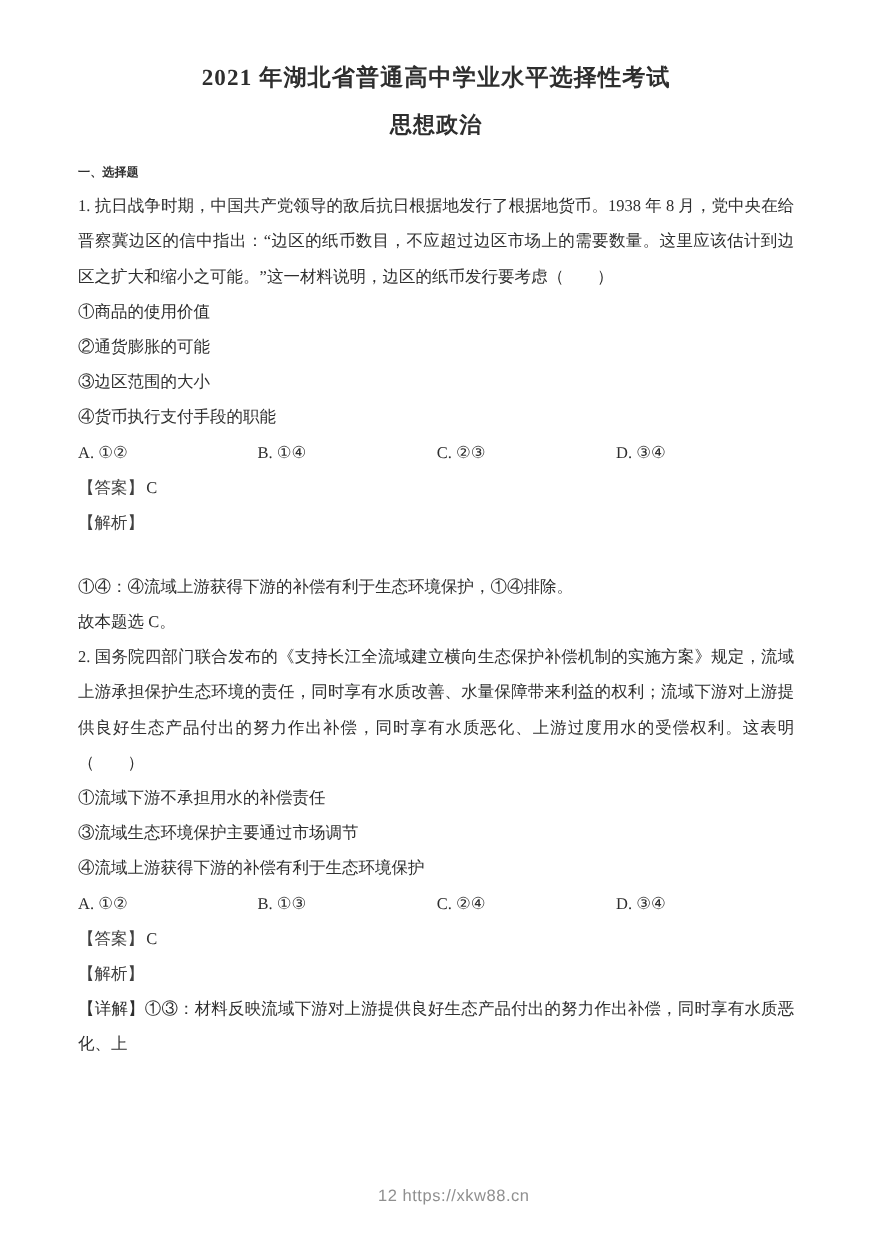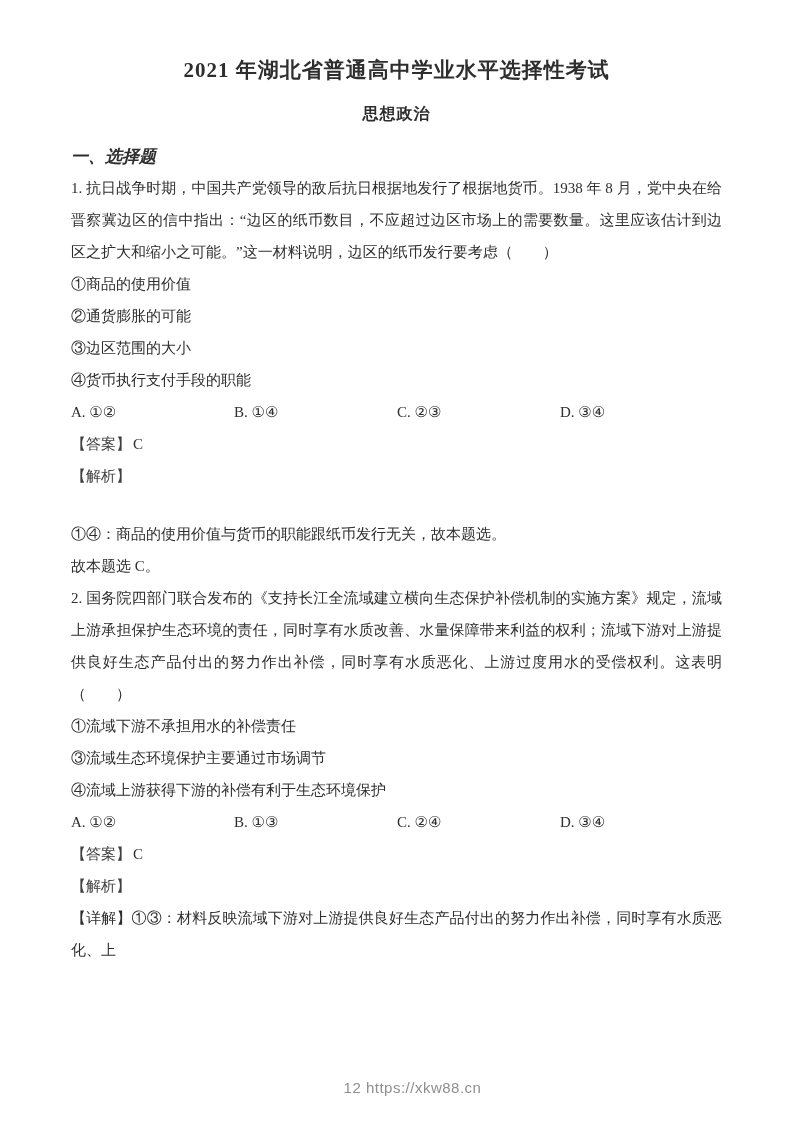--- a/index.html
+++ b/index.html
@@ -23,33 +23,32 @@
   }
   .doc-title {
     font-size: 21px;
     font-weight: bold;
     text-align: center;
     line-height: 32px;
     margin: 0 0 14px 0;
     letter-spacing: 1px;
   }
   .doc-subtitle {
-    font-size: 16px;
+    font-size: 20px;
     font-weight: bold;
     text-align: center;
     line-height: 28px;
     margin: 0 0 14px 0;
     letter-spacing: 1px;
   }
   .section-heading {
-    font-size: 17px;
+    font-size: 11px;
     font-weight: bold;
     line-height: 30px;
     margin: 0;
-    font-style: italic;
   }
   .body-text, .stem, .item-line, .choices-row, .answer-line, .detail-para {
     font-size: 15px;
     line-height: 32px;
   }
   .stem {
     margin: 0;
     text-align: justify;
   }
   .item-line {
@@ -109,21 +108,21 @@
       <span class="choice-cell">C. ②③</span>
       <span class="choice-cell">D. ③④</span>
     </div>
     <div class="answer-line">
       <span class="label-blue">【答案】</span><span class="answer-value">C</span>
     </div>
     <div class="answer-line">
       <span class="label-blue">【解析】</span>
     </div>
     <div class="spacer-line"></div>
-    <p class="detail-para">①④：商品的使用价值与货币的职能跟纸币发行无关，故本题选。</p>
+    <p class="detail-para">①④：④流域上游获得下游的补偿有利于生态环境保护，①④排除。</p>
     <p class="detail-para">故本题选 C。</p>
   </div>
 
   <div>
     <p class="stem">2. 国务院四部门联合发布的《支持长江全流域建立横向生态保护补偿机制的实施方案》规定，流域上游承担保护生态环境的责任，同时享有水质改善、水量保障带来利益的权利；流域下游对上游提供良好生态产品付出的努力作出补偿，同时享有水质恶化、上游过度用水的受偿权利。这表明（　　）</p>
     <div class="item-line">①流域下游不承担用水的补偿责任</div>
     <div class="item-line">③流域生态环境保护主要通过市场调节</div>
     <div class="item-line">④流域上游获得下游的补偿有利于生态环境保护</div>
     <div class="choices-row">
       <span class="choice-cell">A. ①②</span>

